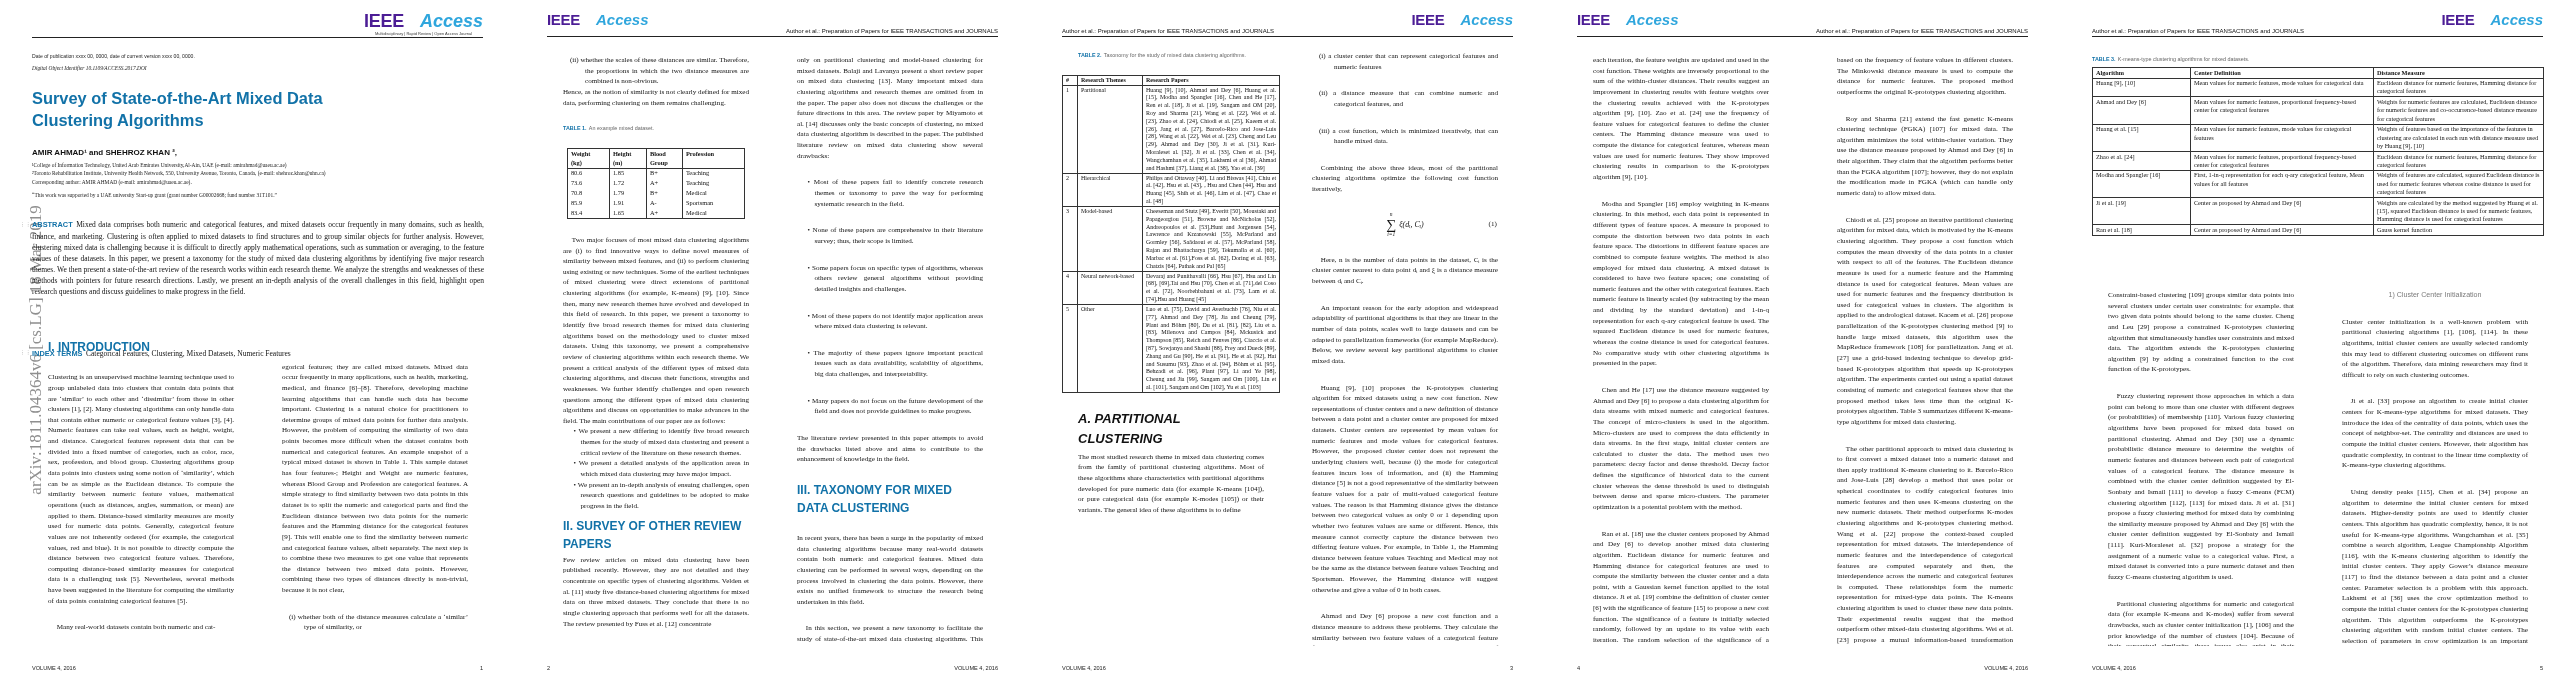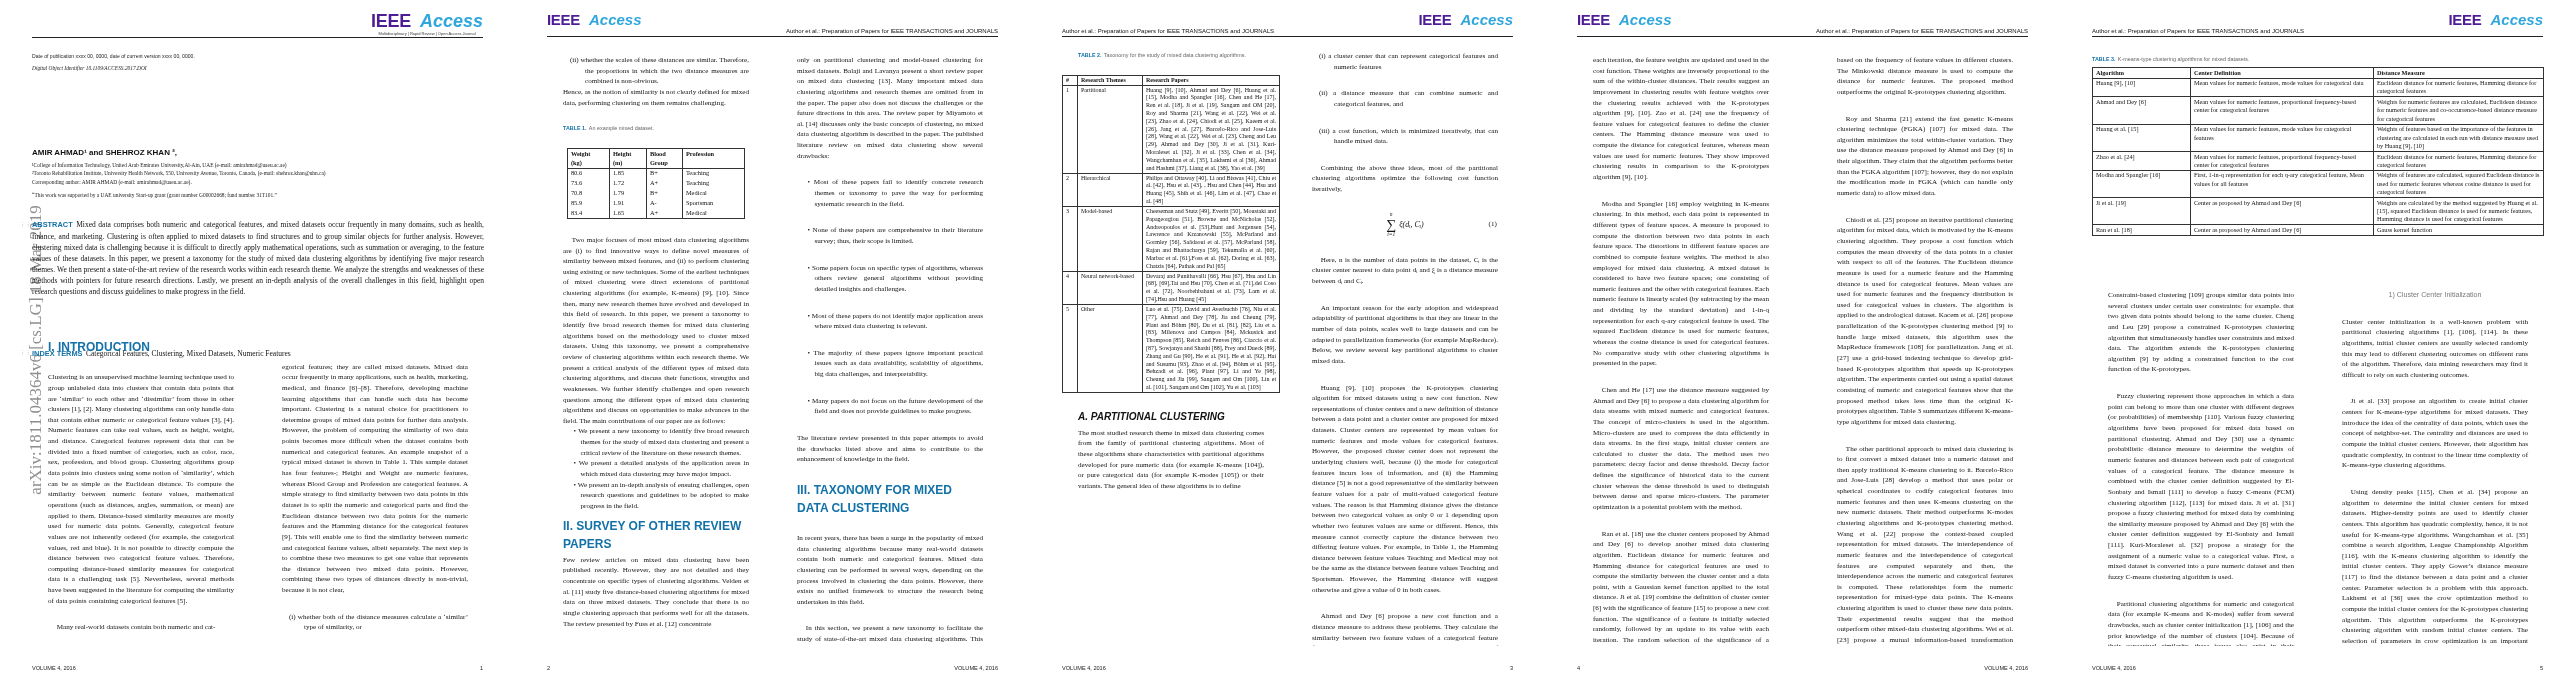--- a/index.html
+++ b/index.html
@@ -2,21 +2,21 @@
 <html style="font-size:9.3px"><head>
 <meta charset="utf-8">
 <style>
   html,body{margin:0;padding:0;background:#ffffff;}
   .canvas{width:2576px;height:701px;display:flex;background:#fff;}
   .page{position:relative;width:515px;height:701px;background:#fff;overflow:hidden;
         font-family:"Liberation Serif",serif;color:#121212;}
   
   .logo{white-space:nowrap;font-family:"Liberation Sans",sans-serif;line-height:1;}
   .logo .ieee{font-weight:bold;color:#4c1d95;letter-spacing:-0.3px;}
-  .logo .access{font-style:italic;font-weight:600;color:#2fa6dd;margin-left:9px;}
+  .logo .access{font-style:italic;font-weight:600;color:#2fa6dd;margin-left:16px;}
   .logo-lg{font-size:18px;}
   .logo-sm{font-size:15px;}
   .tagline{font-family:"Liberation Sans",sans-serif;font-size:4px;color:#3a3a3a;margin-top:2.3px;text-align:center;}
   
   .headwrap{position:absolute;left:32px;right:32px;top:11.7px;height:23.4px;}
   .pos-l{position:absolute;left:0;top:0;}
   .pos-r{position:absolute;right:0;top:0;}
   .rh{position:absolute;bottom:0.6px;font-family:"Liberation Sans",sans-serif;font-size:6px;color:#111;}
   .rh-l{left:0;} .rh-r{right:0;}
   .head-rule{position:absolute;left:32px;right:32px;top:36px;border-top:0.8px solid #222;}
@@ -44,21 +44,21 @@
   .twocol{position:absolute;left:32px;width:452px;display:flex;gap:16px;}
   .colw{width:218px;overflow:hidden;}
   .col{font-size:7.1px;line-height:1.5;text-align:justify;}
   .col>div{margin:16px;}
   .p{text-indent:8.8px;}
   .li{padding-left:22px;text-indent:-15px;}
   .bullet{padding-left:17.5px;text-indent:-7px;}
   .bullet::before{content:"\2022\00a0";}
   .h2{font-family:"Liberation Sans",sans-serif;font-weight:bold;color:#1272a8;font-size:12px;
       text-align:left;text-indent:0;margin:5.3px 0 1.8px;}
-  .h3{font-family:"Liberation Sans",sans-serif;font-weight:bold;font-style:italic;font-size:10px;
+  .h3{font-family:"Liberation Sans",sans-serif;font-weight:bold;font-style:italic;font-size:13px;
       text-align:left;margin:8.2px 0 3.5px;}
   .h4{font-family:"Liberation Sans",sans-serif;color:#7a7a7a;font-size:7.1px;text-align:center;margin:1.2px 0 4.1px;}
   .col>div:first-child{margin-top:0;}
   
   .eqn{display:flex;align-items:center;justify-content:center;position:relative;margin:5.8px 0;min-height:28px;text-indent:0;}
   .sum{display:inline-flex;flex-direction:column;align-items:center;line-height:1;}
   .sum .top,.sum .bot{font-style:italic;font-size:5.5px;}
   .sum .sym{font-size:14px;margin:0.6px 0;}
   .ebody{font-style:italic;font-size:8px;margin-left:2.9px;}
   .enum{position:absolute;right:1.2px;font-size:7.1px;}
@@ -91,20 +91,21 @@
     <div class="arxiv">arXiv:1811.04364v6  [cs.LG]  18 Mar 2019</div>
     <div class="headwrap">
       <div class="logo logo-lg pos-r" style="text-align:right;">
         <span class="ieee">IEEE</span><span class="access">Access</span>
         <div class="tagline">Multidisciplinary | Rapid Review | Open Access Journal</div>
       </div>
     </div>
     <div class="head-rule" style="top:37px;"></div>
     <div class="dateline">Date of publication xxxx 00, 0000, date of current version xxxx 00, 0000.</div>
     <div class="doiline">Digital Object Identifier 10.1109/ACCESS.2017.DOI</div>
+    <h1 class="title"><span>Survey of State-of-the-Art Mixed Data</span><br><span>Clustering Algorithms</span></h1>
     <div class="authors">AMIR AHMAD¹ and SHEHROZ KHAN ²,</div>
     <div class="affil" style="top:162px;">¹College of Information Technology, United Arab Emirates University,Al-Ain, UAE (e-mail: amirahmad@uaeu.ac.ae)</div>
     <div class="affil" style="top:170px;">²Toronto Rehabilitation Institute, University Health Network, 550, University Avenue, Toronto, Canada, (e-mail: shehroz.khan@uhn.ca)</div>
     <div class="corr">Corresponding author: AMIR AHMAD (e-mail: amirahmad@uaeu.ac.ae).</div>
     <div class="fund">“This work was supported by a UAE university Start-up grant (grant number G00002668; fund number 31T101.”</div>
     <div class="vdots" style="top:222px;">⋮⋮</div>
     <p class="abstract"><b class="lbl">ABSTRACT</b><span>Mixed data comprises both numeric and categorical features, and mixed datasets occur frequently in many domains, such as health, finance, and marketing. Clustering is often applied to mixed datasets to find structures and to group similar objects for further analysis. However, clustering mixed data is challenging because it is difficult to directly apply mathematical operations, such as summation or averaging, to the feature values of these datasets. In this paper, we present a taxonomy for the study of mixed data clustering algorithms by identifying five major research themes. We then present a state-of-the-art review of the research works within each research theme. We analyze the strengths and weaknesses of these methods with pointers for future research directions. Lastly, we present an in-depth analysis of the overall challenges in this field, highlight open research questions and discuss guidelines to make progress in the field.</span></p>
     <div class="vdots" style="top:350px;">⋮⋮</div>
     <p class="index"><b class="lbl">INDEX TERMS</b><span>Categorical Features, Clustering, Mixed Datasets, Numeric Features</span></p>
     <div class="twocol" style="top:383px;height:266px;align-items:flex-end;">
@@ -185,21 +186,21 @@
               <tr>
                 <td>83.4</td>
                 <td>1.65</td>
                 <td>A+</td>
                 <td>Medical</td>
               </tr>
             </tbody>
         </table>
         <div>
             <div class="p">Two major focuses of most mixed data clustering algorithms are (i) to find innovative ways to define novel measures of similarity between mixed features, and (ii) to perform clustering using existing or new techniques. Some of the earliest techniques of mixed clustering were direct extensions of partitional clustering algorithms (for example, K-means) [9], [10]. Since then, many new research themes have evolved and developed in this field of research. In this paper, we present a taxonomy to identify five broad research themes for mixed data clustering algorithms based on the methodology used to cluster mixed datasets. Using this taxonomy, we present a comprehensive review of clustering algorithms within each research theme. We present a critical analysis of the different types of mixed data clustering algorithms, and discuss their functions, strengths and weaknesses. We further identify challenges and open research questions among the different types of mixed data clustering algorithms and discuss on opportunities to make advances in the field. The main contributions of our paper are as follows:</div>
-            <div class="bullet">We present a new taxonomy to identify five broad research themes for the study of mixed data clustering and present a critical review of the literature on these research themes.</div>
+            <div class="bullet">We present a new differing to identify five broad research themes for the study of mixed data clustering and present a critical review of the literature on these research themes.</div>
             <div class="bullet">We present a detailed analysis of the application areas in which mixed data clustering may have major impact.</div>
             <div class="bullet">We present an in-depth analysis of ensuing challenges, open research questions and guidelines to be adopted to make progress in the field.</div>
             <div class="h2">II. SURVEY OF OTHER REVIEW PAPERS</div>
             <div class="p0">Few review articles on mixed data clustering have been published recently. However, they are not detailed and they concentrate on specific types of clustering algorithms. Velden et al. [11] study five distance-based clustering algorithms for mixed data on three mixed datasets. They conclude that there is no single clustering approach that performs well for all the datasets. The review presented by Fuss et al. [12] concentrate</div>
           </div>
       </div>
       <div class="colw col">
           <div class="p0">only on partitional clustering and model-based clustering for mixed datasets. Balaji and Lavanya present a short review paper on mixed data clustering [13]. Many important mixed data clustering algorithms and research themes are omitted from in the paper. The paper also does not discuss the challenges or the future directions in this area. The review paper by Miyamoto et al. [14] discusses only the basic concepts of clustering, no mixed data clustering algorithm is described in the paper. The published literature review on mixed data clustering show several drawbacks:</div>
           <div class="bullet">Most of these papers fail to identify concrete research themes or taxonomy to pave the way for performing systematic research in the field.</div>
           <div class="bullet">None of these papers are comprehensive in their literature survey; thus, their scope is limited.</div>

